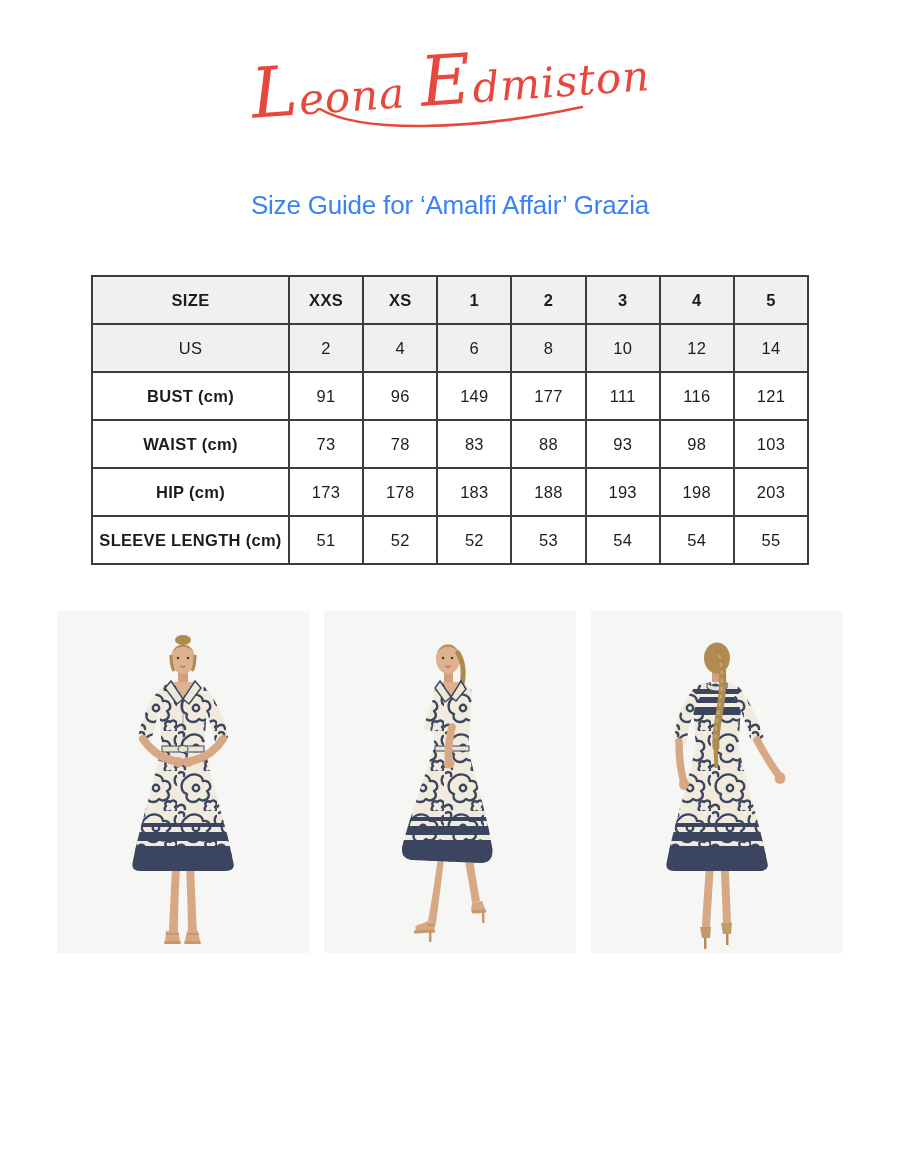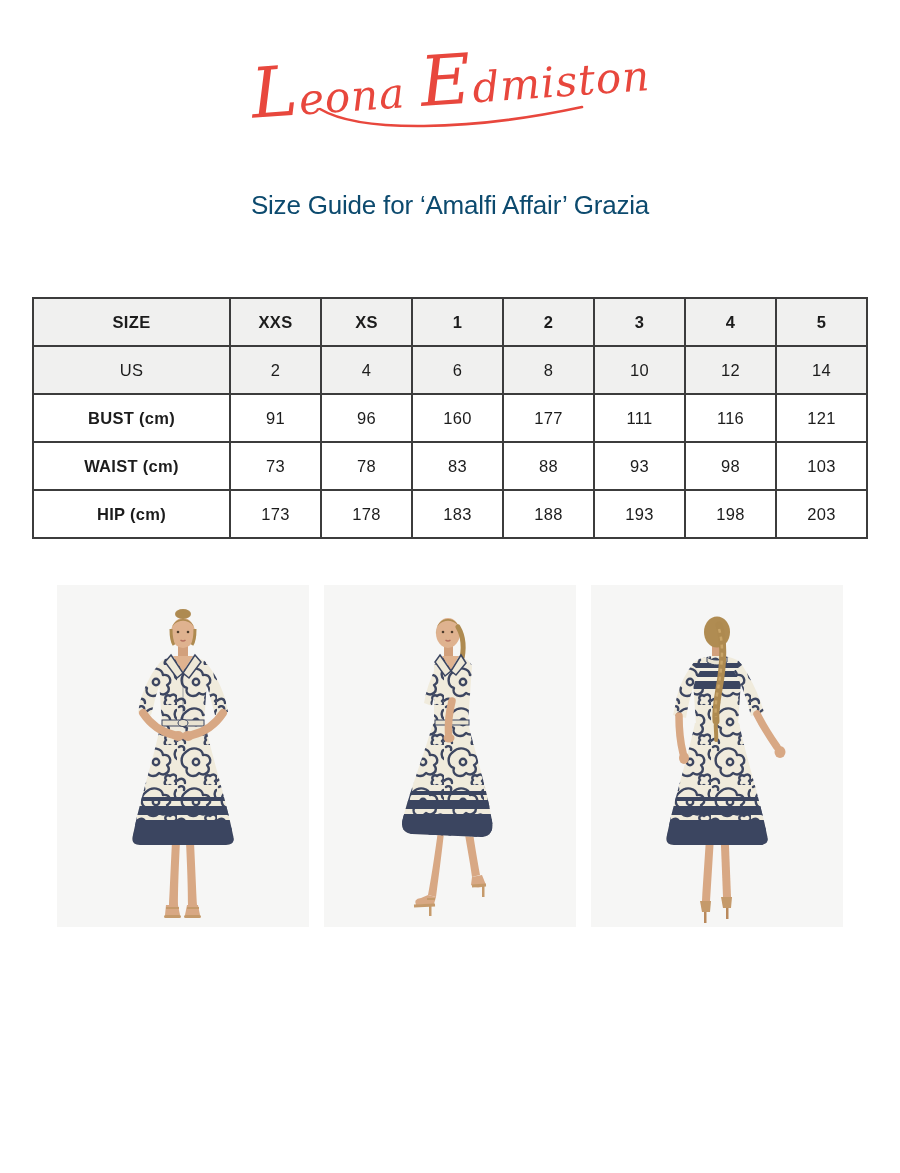--- a/index.html
+++ b/index.html
@@ -9,25 +9,25 @@
   
   .logo-wrap { padding-top:46px; text-align:center; height:118px; }
   .logo { display:inline-block; font-family:"DejaVu Serif", serif; font-style:italic;
           font-size:42px; color:#e8473d; transform:rotate(-4deg); letter-spacing:1px; line-height:1; }
   .logo-word { display:inline-block; }
   .logo-word::first-letter { font-size:1.65em; }
   .logo-word + .logo-word { margin-left:16px; }
   .logo-swash { display:block; margin:-10px auto 0; }
 
   
-  .title { text-align:center; font-size:26px; font-weight:400; color:#0c4a6e;
+  .title { text-align:center; font-size:26px; font-weight:400; color:#3b82f6;
            margin:26px 0 0; letter-spacing:-0.2px; }
 
   
-  table.size-table { border-collapse:collapse; table-layout:fixed; width:836px; margin:76px auto 0; }
+  table.size-table { border-collapse:collapse; table-layout:fixed; width:718px; margin:54px auto 0; }
   .size-table th, .size-table td { border:2px solid #3c3c3c; height:46px; padding:0;
            text-align:center; vertical-align:middle; font-size:16.5px; color:#1c1c1c;
            font-weight:400; letter-spacing:0.3px; background:#ffffff; }
   .size-table .label-col { width:195px; }
   .size-table .shaded { background:#f0f0ef; }
   .size-table .bold { font-weight:700; }
 
   
   .images { width:786px; margin:46px auto 0; display:flex; gap:15px; }
   .image-card { width:252px; height:342px; background:#f6f6f5; }
@@ -86,21 +86,21 @@
           <td class="shaded">6</td>
           <td class="shaded">8</td>
           <td class="shaded">10</td>
           <td class="shaded">12</td>
           <td class="shaded">14</td>
         </tr>
         <tr>
           <td class="label-col bold">BUST (cm)</td>
           <td class="">91</td>
           <td class="">96</td>
-          <td class="">160</td>
+          <td class="">149</td>
           <td class="">177</td>
           <td class="">111</td>
           <td class="">116</td>
           <td class="">121</td>
         </tr>
         <tr>
           <td class="label-col bold">WAIST (cm)</td>
           <td class="">73</td>
           <td class="">78</td>
           <td class="">83</td>
@@ -111,20 +111,30 @@
         </tr>
         <tr>
           <td class="label-col bold">HIP (cm)</td>
           <td class="">173</td>
           <td class="">178</td>
           <td class="">183</td>
           <td class="">188</td>
           <td class="">193</td>
           <td class="">198</td>
           <td class="">203</td>
+        </tr>
+        <tr>
+          <td class="label-col bold">SLEEVE LENGTH (cm)</td>
+          <td class="">51</td>
+          <td class="">52</td>
+          <td class="">52</td>
+          <td class="">53</td>
+          <td class="">54</td>
+          <td class="">54</td>
+          <td class="">55</td>
         </tr>
       </tbody>
     </table>
 
   <div class="images">
 
     <div class="image-card">
       <svg viewBox="0 0 252 342">
         <rect width="252" height="342" fill="#f6f6f5"></rect>
         <defs>

